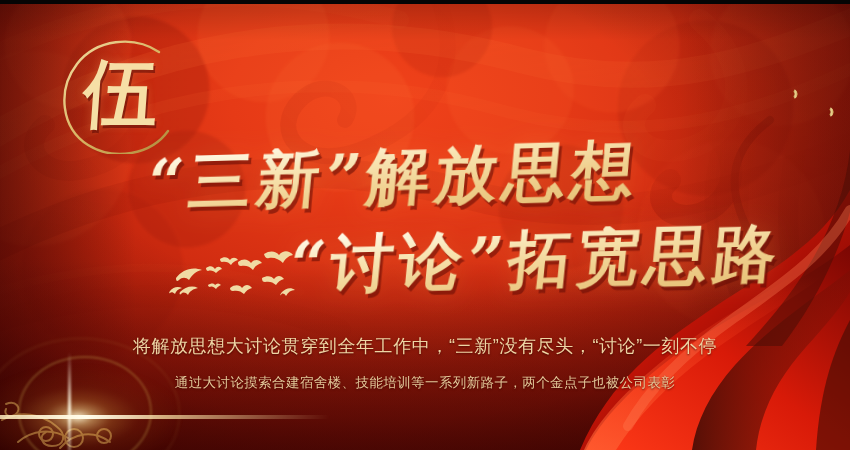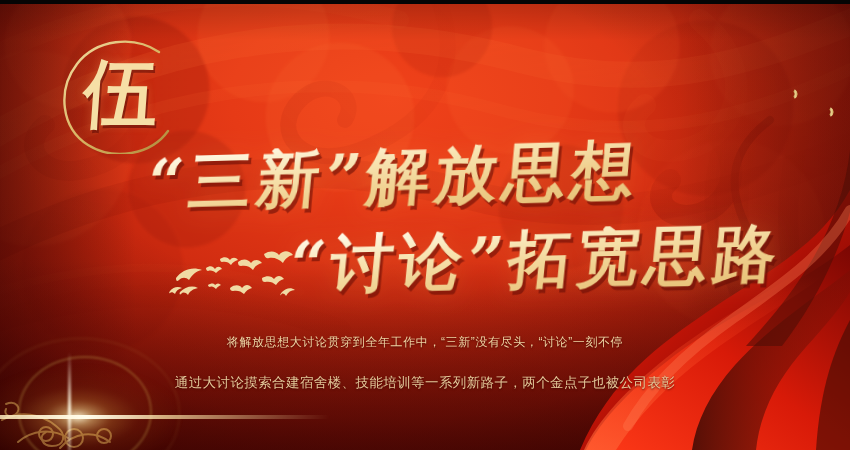--- a/index.html
+++ b/index.html
@@ -162,21 +162,21 @@
   
   #birds{position:absolute;left:168px;top:248px;width:128px;height:60px;z-index:23;}
   #birds svg{display:block;}
 
   
   .subtitle{
     position:absolute;z-index:26;left:0;right:0;text-align:center;
     color:#eed5a4;white-space:nowrap;
     text-shadow:0 1px 2px rgba(60,4,2,.75);
   }
-  #subtitle-1{top:334px;font-size:12px;letter-spacing:.6px;}
+  #subtitle-1{top:334px;font-size:18px;letter-spacing:.6px;}
   #subtitle-2{top:374px;font-size:13.5px;letter-spacing:.4px;color:#e3c899;text-align:center;}
 </style>
 </head>
 <body>
 
 <div id="poster">
 
   <div class="layer bg-base"></div>
 
   <div class="layer bg-clouds"></div>

